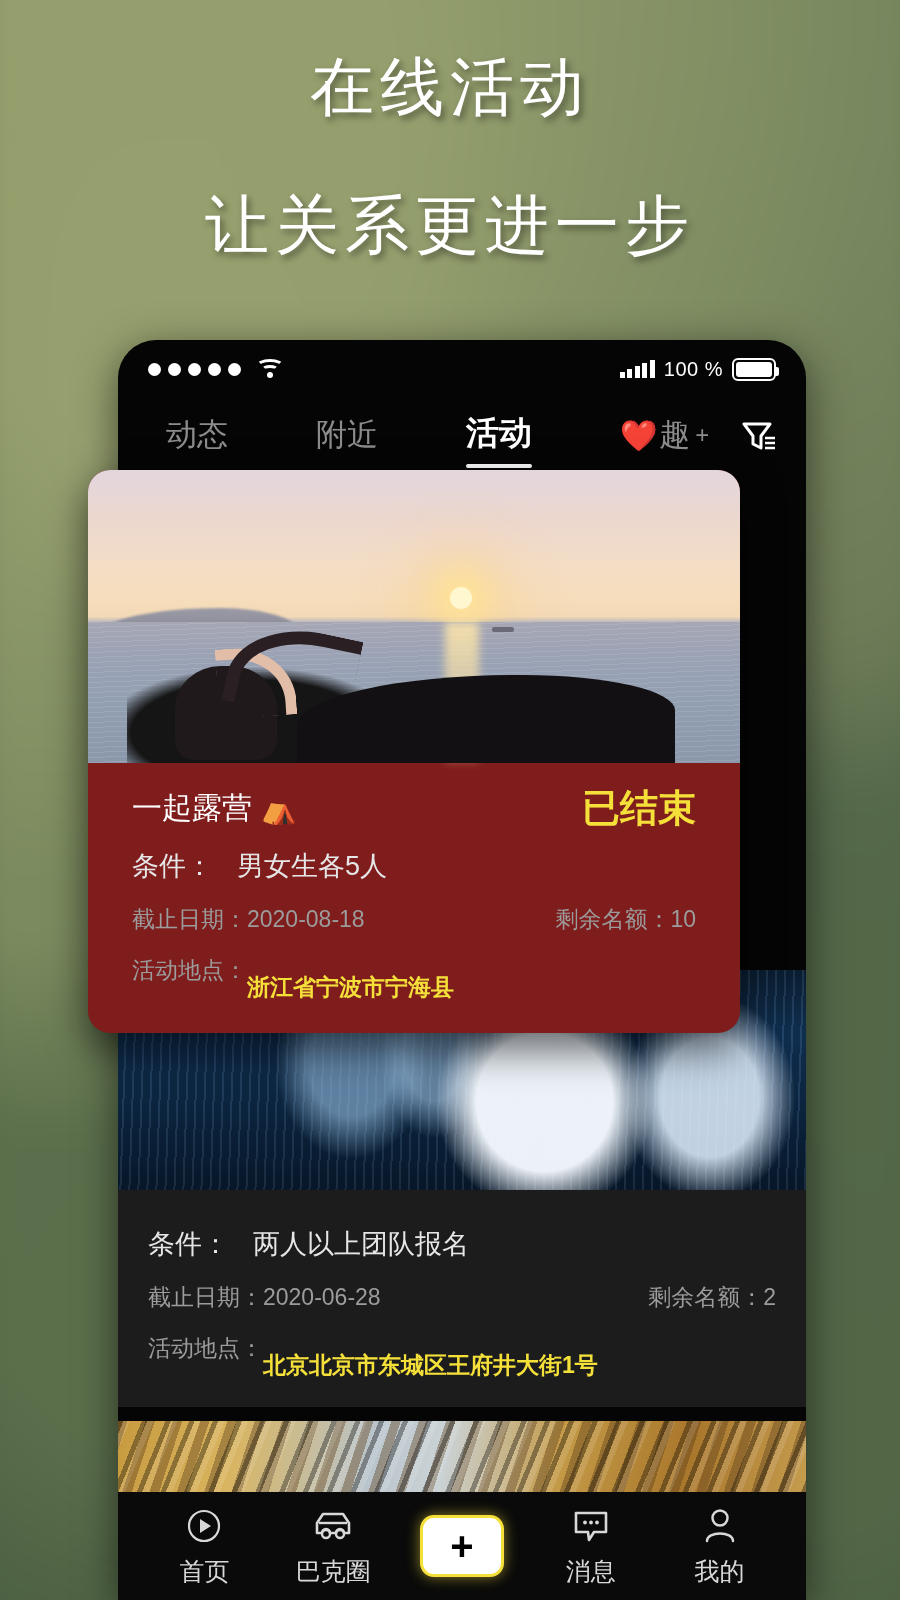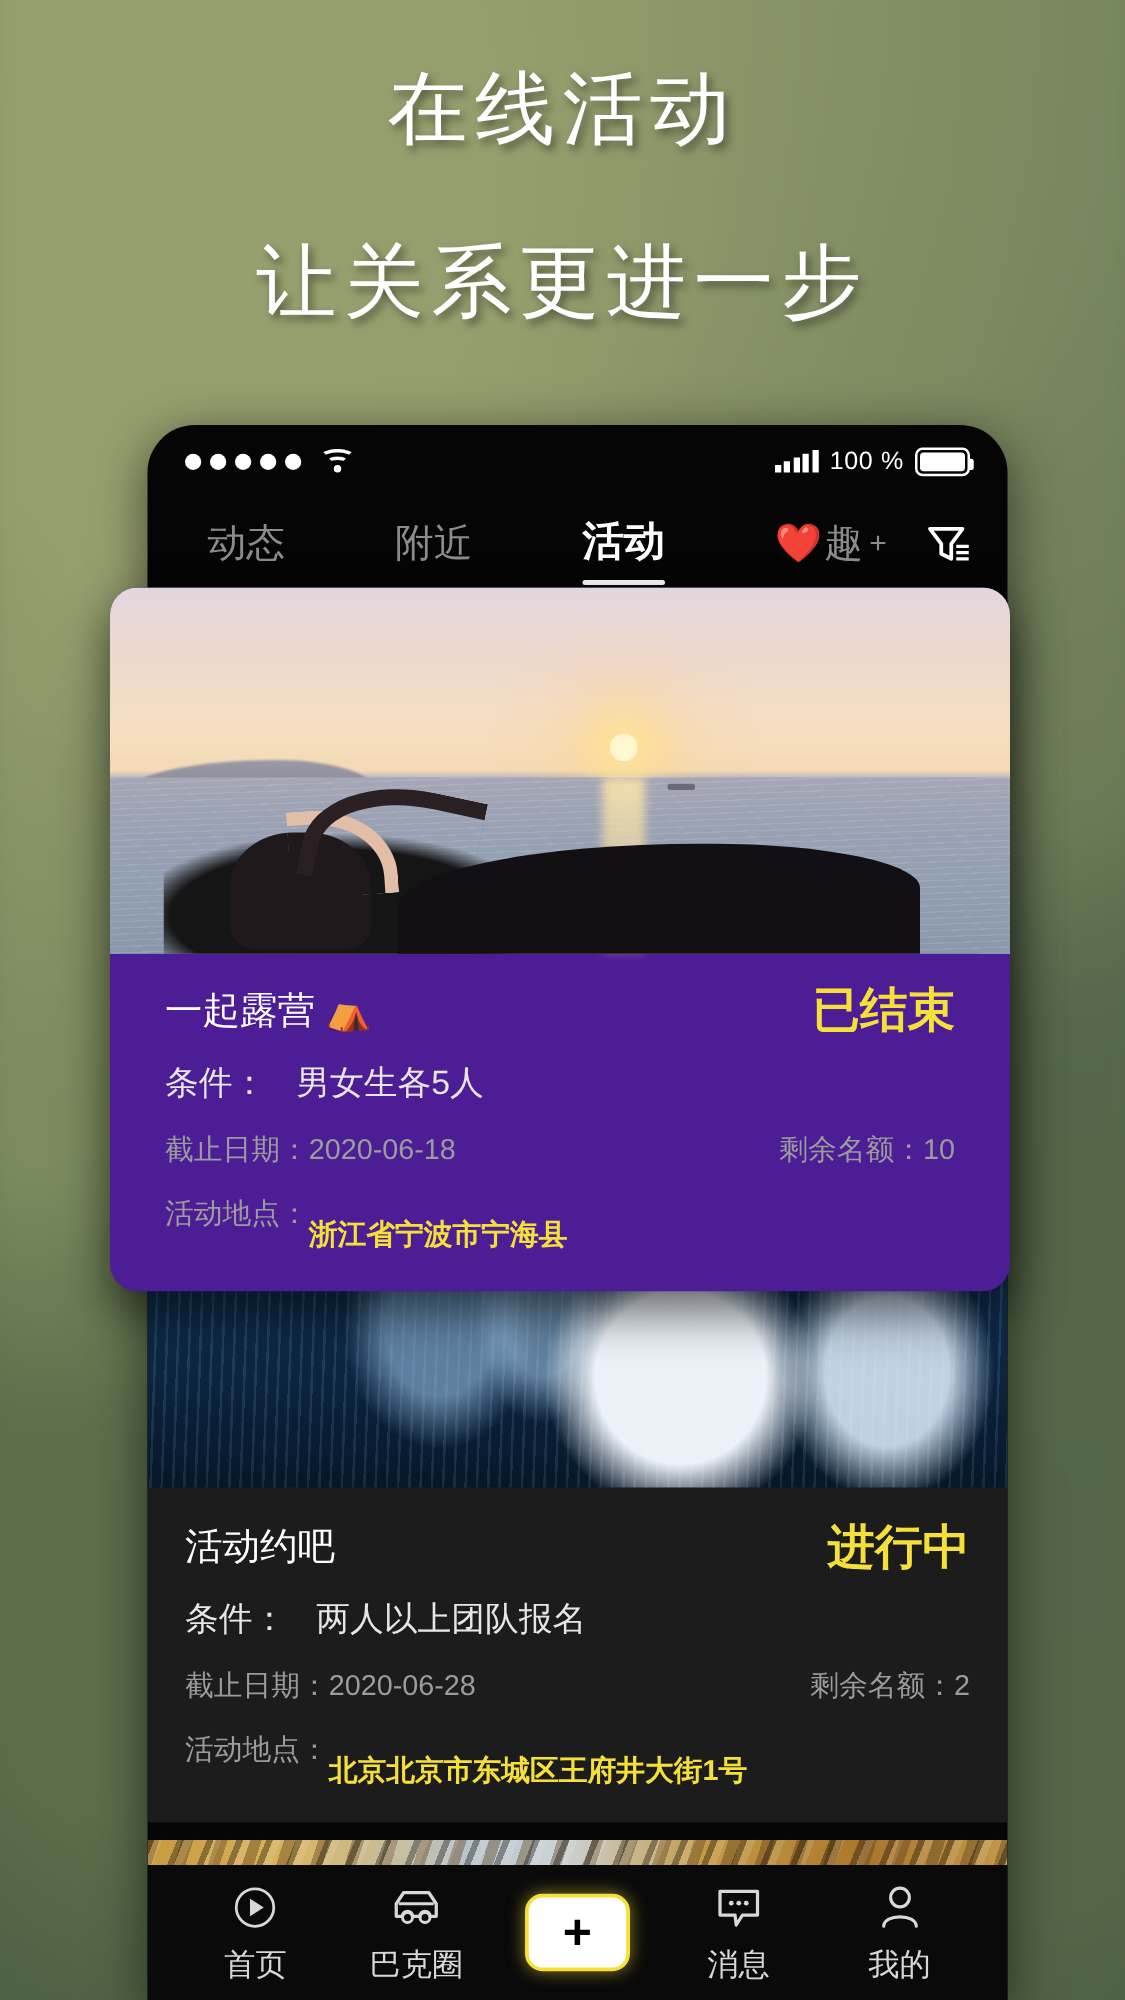--- a/index.html
+++ b/index.html
@@ -119,22 +119,22 @@
   .row-cond .lab { margin-right:24px; }
   .row-meta { display:flex; justify-content:space-between;
               margin-top:20px; color:#9c9c9c; font-size:23px; }
   .row-place { margin-top:20px; color:#9c9c9c; font-size:23px; display:flex; }
   .place-val { color:#f5e03a; font-weight:bold;margin-top:17px; }
 
   
   #floating-card {
     position:absolute;
     left:88px; top:470px;
-    width:720px;
-    background:#4c1d95;
+    width:652px;
+    background:#7f1d1d;
     border-radius:22px;
     box-shadow:0 16px 40px rgba(0,0,0,.6);
     overflow:hidden;
     z-index:5;
   }
   #floating-card .fc-img { width:100%; height:293px; display:block; }
   #floating-card .card-body { padding:20px 44px 30px 44px; }
 
   
   .photo-sunset {
@@ -298,24 +298,20 @@
     </div>
   </div>
 
   <div id="feed">
 
     <div style="height:500px"></div>
 
     <div class="card">
       <div class="card-img photo-rollers"></div>
       <div class="card-body">
-        <div class="row-title">
-          <div class="c-title">活动约吧</div>
-          <div class="c-status">进行中</div>
-        </div>
         <div class="row-cond">
           <span class="lab">条件：</span>
           <span>两人以上团队报名</span>
         </div>
         <div class="row-meta">
           <span>
             <span>截止日期：</span><span>2020-06-28</span>
           </span>
           <span>
             <span>剩余名额：</span><span>2</span>
@@ -406,21 +402,21 @@
         <span style="color:#f4703a">⛺</span>
       </div>
       <div class="c-status">已结束</div>
     </div>
     <div class="row-cond">
       <span class="lab">条件：</span>
       <span>男女生各5人</span>
     </div>
     <div class="row-meta">
       <span>
-        <span>截止日期：</span><span>2020-06-18</span>
+        <span>截止日期：</span><span>2020-08-18</span>
       </span>
       <span>
         <span>剩余名额：</span><span>10</span>
       </span>
     </div>
     <div class="row-place">
       <span>活动地点：</span>
       <span class="place-val">浙江省宁波市宁海县</span>
     </div>
   </div>

